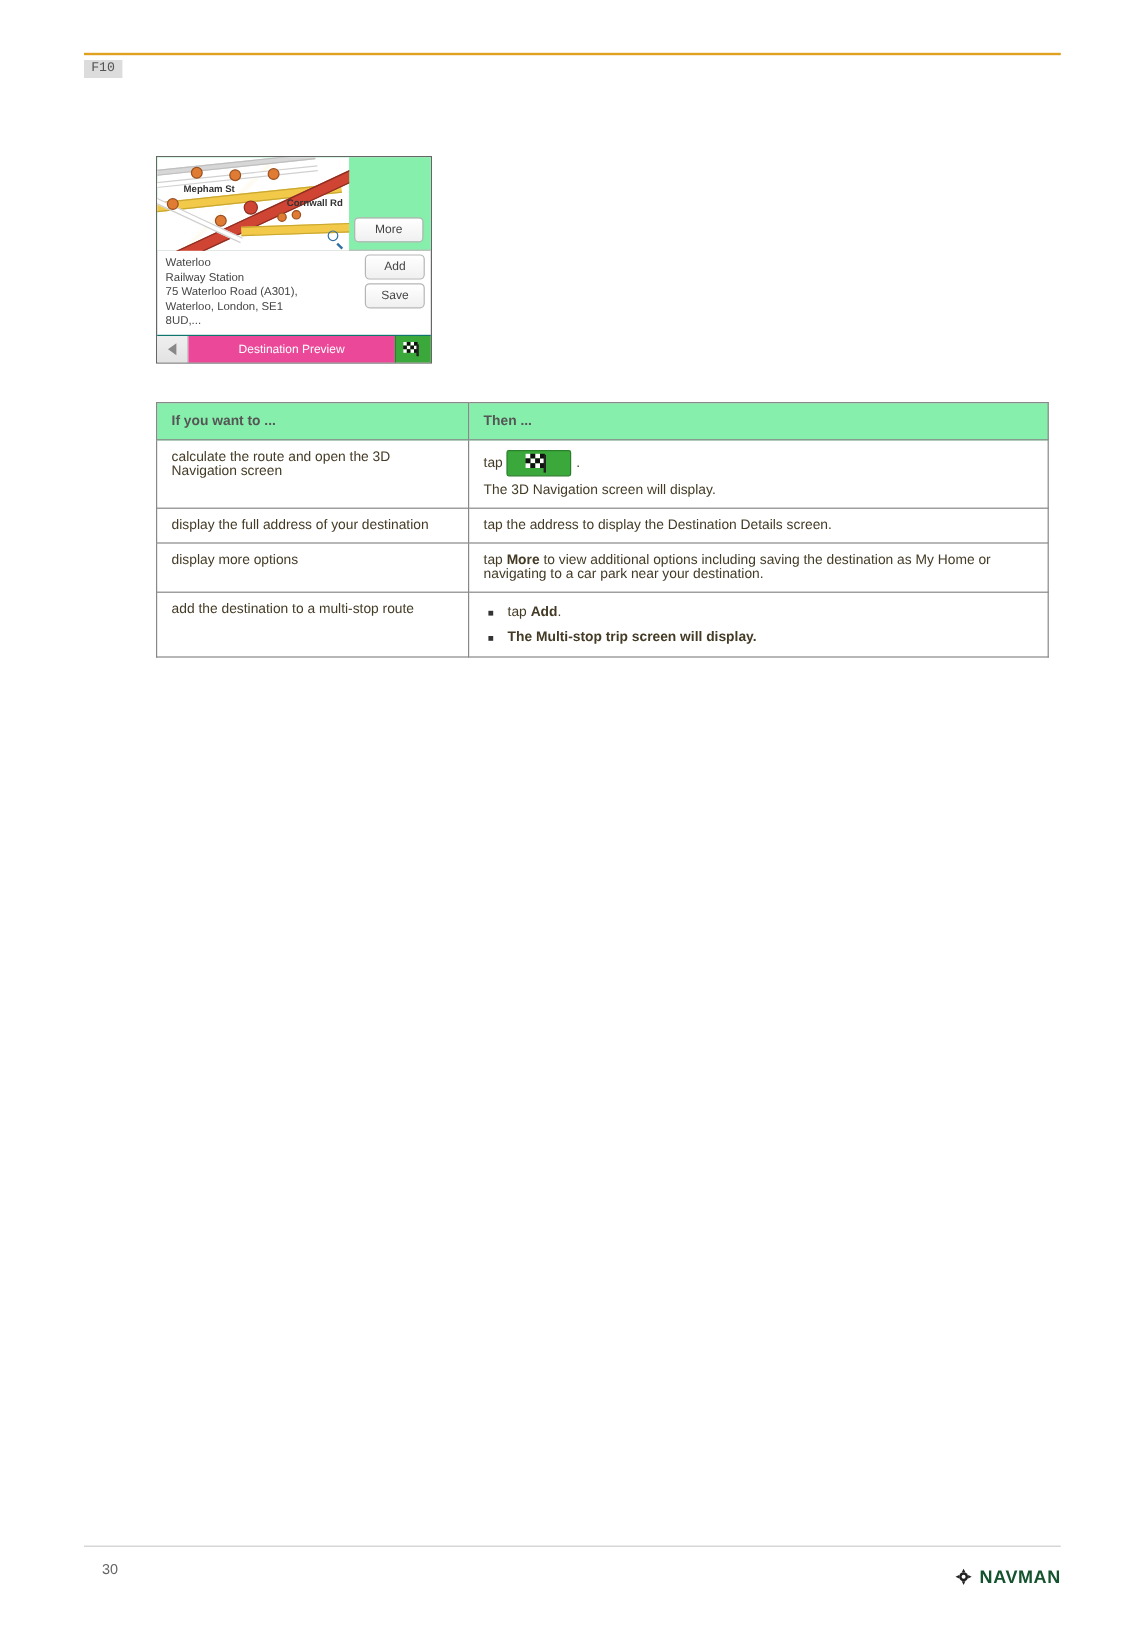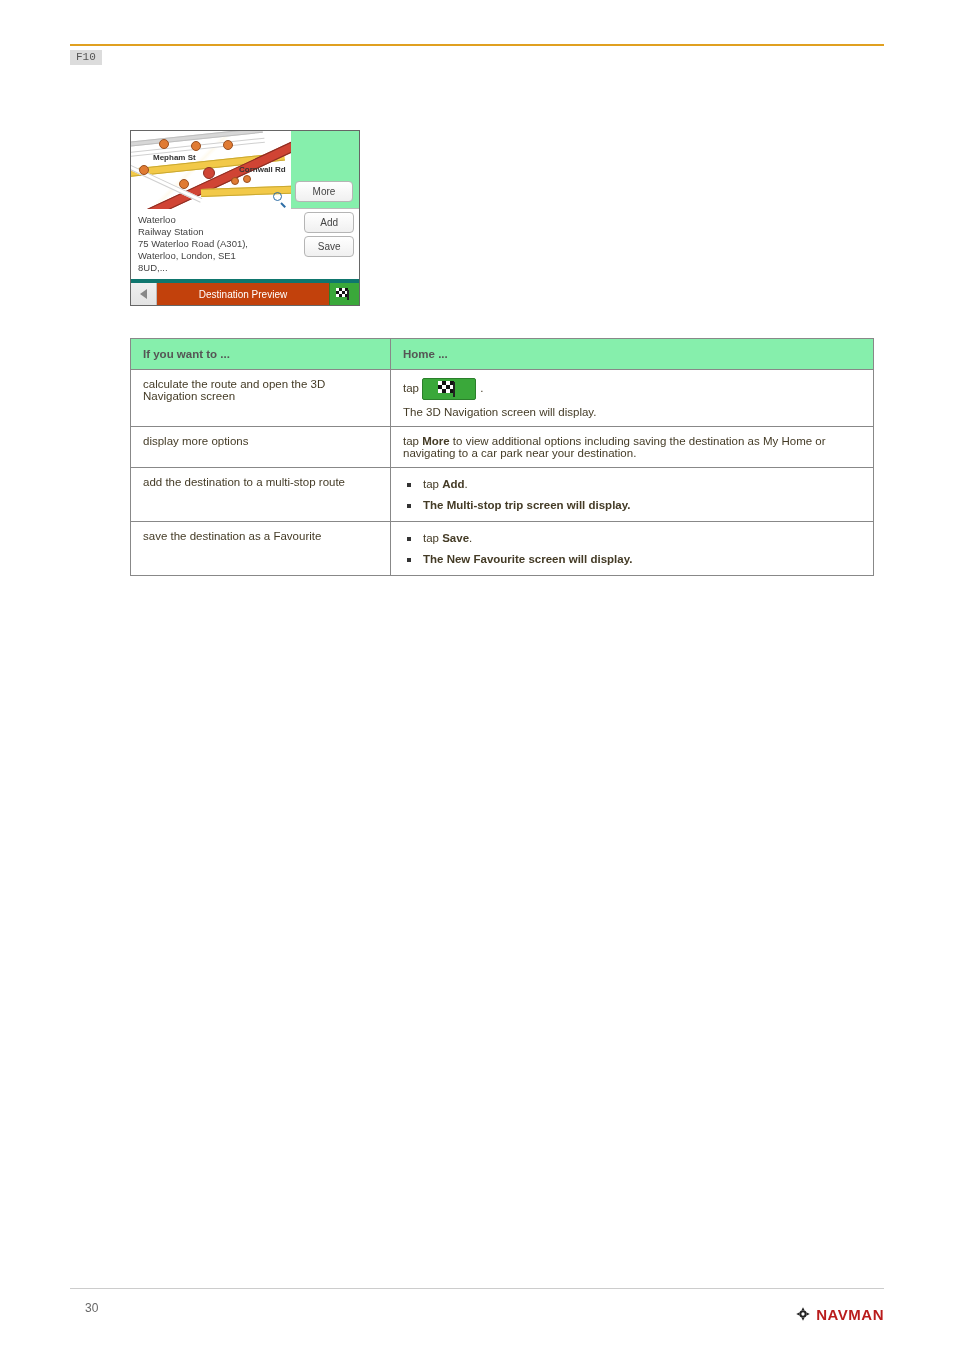--- a/index.html
+++ b/index.html
@@ -147,21 +147,21 @@
     border: 1px solid #b5b5b5;
     border-radius: 4px;
     background: linear-gradient(#fff,#f0f0f0);
     text-align: center;
     font-size: 10px;
     color: #444;
     padding: 4px 0;
   }
   .shot-body {
     display: flex;
-    border-bottom: 4px solid #0f766e;
+    border-bottom: 1px solid #0f766e;
     gap: 30px;
   }
   .shot-info {
     width: 160px;
     padding: 5px 7px 6px 7px;
     font-size: 9.5px;
     color: #444;
     line-height: 1.25;
   }
   .shot-btns {
@@ -181,21 +181,21 @@
     border-right: 1px solid #bbb;
   }
   .arrow-left {
     width: 0; height: 0;
     border-top: 5px solid transparent;
     border-bottom: 5px solid transparent;
     border-right: 7px solid #888;
   }
   .foot-title {
     flex: 1;
-    background: #c2410c;
+    background: #ec4899;
     color: #fff;
     font-size: 10px;
     display: flex;
     align-items: center;
     justify-content: center;
   }
   .foot-go {
     width: 30px;
     background: #3aa83a;
     border-left: 1px solid #2b7f2b;
@@ -284,21 +284,21 @@
     font-size: 12px;
     color: #666;
   }
   .brand {
     position: absolute;
     right: 70px;
     bottom: 32px;
     display: flex;
     align-items: center;
     gap: 4px;
-    color: #b91c1c;
+    color: #14532d;
     font-weight: bold;
     font-size: 15px;
     letter-spacing: 0.5px;
   }
   .brand-logo {
     width: 18px; height: 18px;
   }
 </style>
 </head>
 <body>
@@ -379,21 +379,21 @@
             </svg>
           </span>
         </div>
       </div>
     </div>
 
     <table class="opts">
       <thead>
         <tr>
           <th class="col-a">If you want to ...</th>
-          <th>Home ...</th>
+          <th>Then ...</th>
         </tr>
       </thead>
       <tbody>
         <tr>
           <td class="col-a">calculate the route and open the 3D Navigation screen</td>
           <td>
             <div>
               <span>tap</span>
               <span class="go-btn">
                 <svg width="30" height="16" viewBox="0 0 30 16">
@@ -414,47 +414,40 @@
                       <rect x="16" y="8" width="4" height="4"></rect>
                   </g>
                   <rect x="19" y="1" width="2" height="15" fill="#222"></rect>
                 </svg>
               </span><span>.</span>
             </div>
             <div style="margin-top:6px;">The 3D Navigation screen will display.</div>
           </td>
         </tr>
         <tr>
+          <td class="col-a">display the full address of your destination</td>
+          <td>tap the address to display the Destination Details screen.</td>
+        </tr>
+        <tr>
           <td class="col-a">display more options</td>
           <td>
             <span>tap </span><b>More</b><span> to view additional options including saving the destination as My Home or navigating to a car park near your destination.</span>
           </td>
         </tr>
         <tr>
           <td class="col-a">add the destination to a multi-stop route</td>
           <td>
             <ul>
               <li>
                 <span>tap </span><b>Add</b><span>.</span>
               </li>
               <li>The Multi-stop trip screen will display.</li>
             </ul>
           </td>
         </tr>
-        <tr>
-          <td class="col-a">save the destination as a Favourite</td>
-          <td>
-            <ul>
-              <li>
-                <span>tap </span><b>Save</b><span>.</span>
-              </li>
-              <li>The New Favourite screen will display.</li>
-            </ul>
-          </td>
-        </tr>
       </tbody>
     </table>
 
   </div>
 
   <div class="footer-rule"></div>
   <div class="page-num">30</div>
   <div class="brand">
     <svg class="brand-logo" viewBox="0 0 24 24">
       <circle cx="12" cy="12" r="5" fill="#222"></circle>

